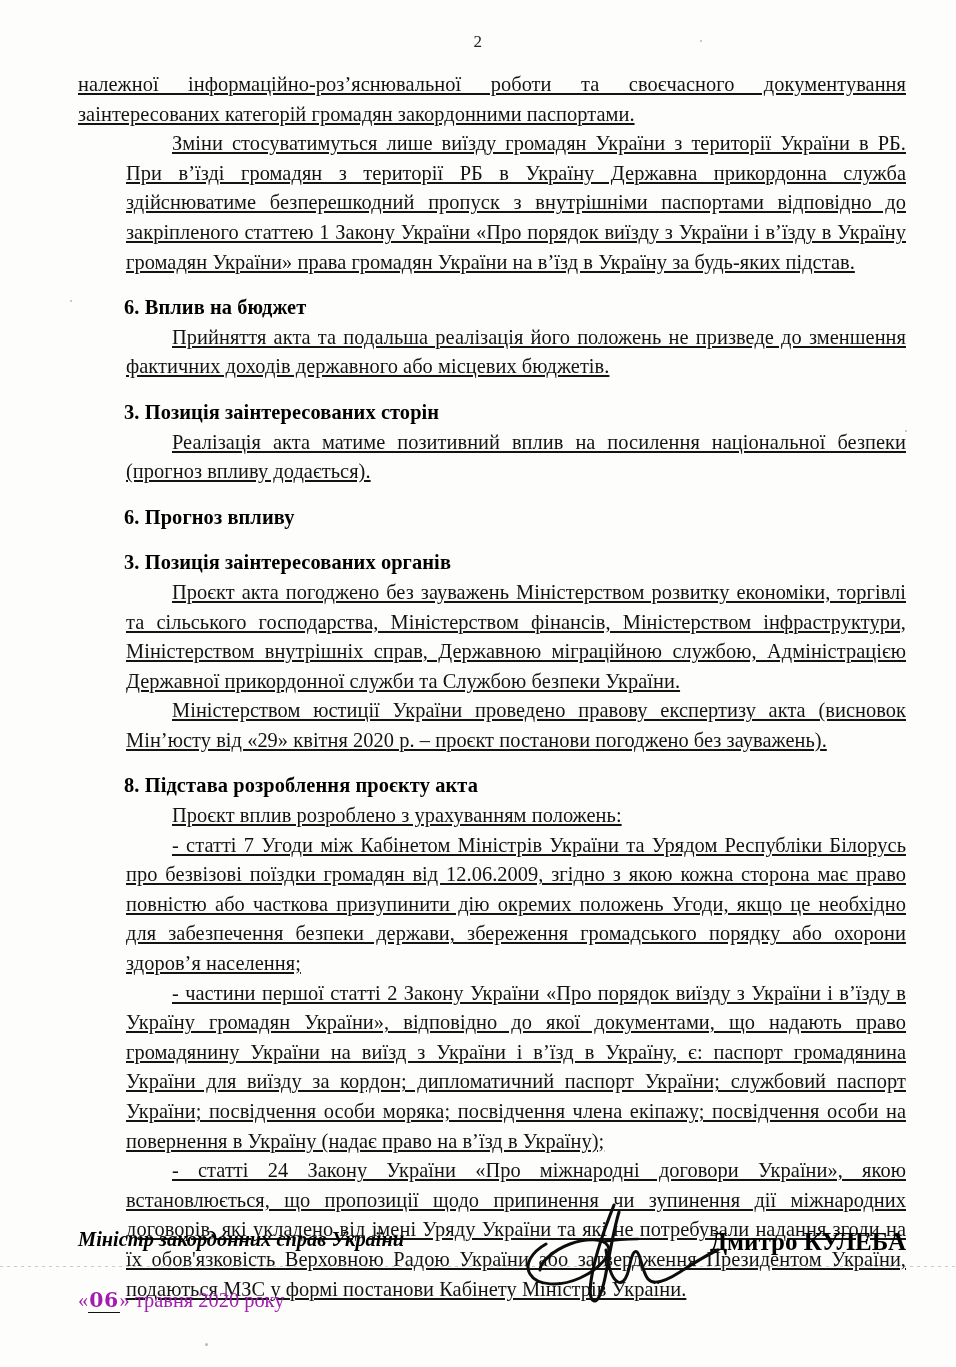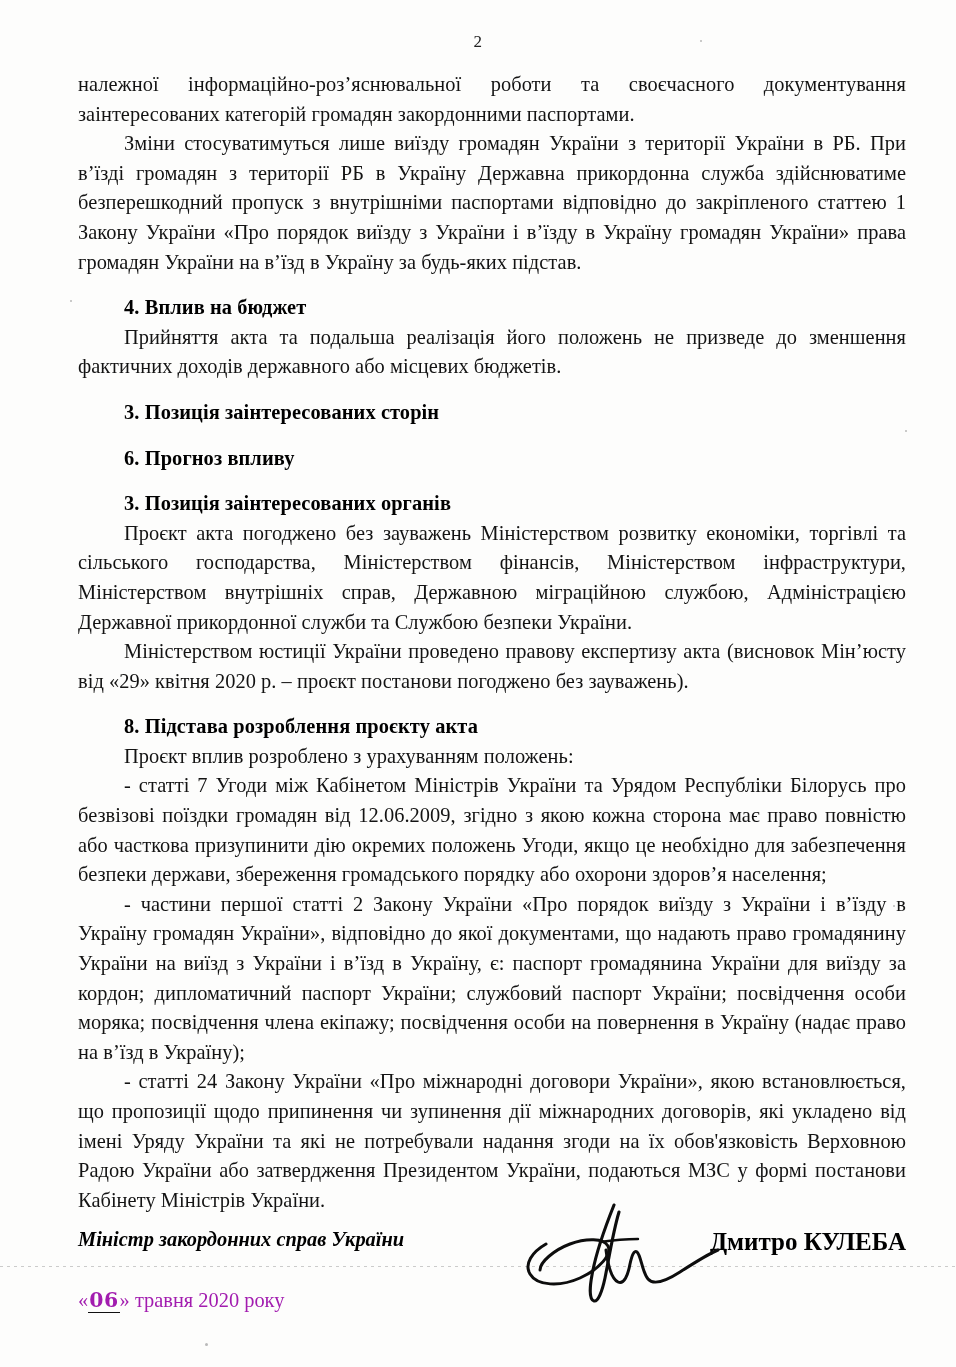--- a/index.html
+++ b/index.html
@@ -52,24 +52,26 @@
   }
 
   p.body {
     margin: 0;
     font-size: 20.4px;
     line-height: 29.6px;
     text-align: justify;
     text-justify: inter-word;
     color: #131313;
     letter-spacing: 0.05px;
+    text-decoration: underline;
   }
 
   p.body.indent {
     text-indent: 46px;
+    margin-left: 48px;
   }
 
   h2.heading {
     margin: 0;
     font-size: 20.4px;
     line-height: 29.6px;
     font-weight: bold;
     text-align: left;
     text-indent: 46px;
     color: #000000;
@@ -161,26 +163,27 @@
   <div class="page-number">2</div>
 
   <div class="content">
 
     <p class="body">належної інформаційно-роз’яснювальної роботи та своєчасного документування заінтересованих категорій громадян закордонними паспортами.</p>
 
     <p class="body indent">Зміни стосуватимуться лише виїзду громадян України з території України в РБ. При в’їзді громадян з території РБ в Україну Державна прикордонна служба здійснюватиме безперешкодний пропуск з внутрішніми паспортами відповідно до закріпленого статтею 1 Закону України «Про порядок виїзду з України і в’їзду в Україну громадян України» права громадян України на в’їзд в Україну за будь-яких підстав.</p>
 
     <div class="gap-md"></div>
 
-    <h2 class="heading">4. Вплив на бюджет</h2>
+    <h2 class="heading">6. Вплив на бюджет</h2>
     <p class="body indent">Прийняття акта та подальша реалізація його положень не призведе до зменшення фактичних доходів державного або місцевих бюджетів.</p>
 
     <div class="gap-md"></div>
 
     <h2 class="heading">3. Позиція заінтересованих сторін</h2>
+    <p class="body indent">Реалізація акта матиме позитивний вплив на посилення національної безпеки (прогноз впливу додається).</p>
 
     <div class="gap-md"></div>
 
     <h2 class="heading">6. Прогноз впливу</h2>
 
     <div class="gap-md"></div>
 
     <h2 class="heading">3. Позиція заінтересованих органів</h2>
     <p class="body indent">Проєкт акта погоджено без зауважень Міністерством розвитку економіки, торгівлі та сільського господарства, Міністерством фінансів, Міністерством інфраструктури, Міністерством внутрішніх справ, Державною міграційною службою, Адміністрацією Державної прикордонної служби та Службою безпеки України.</p>
     <p class="body indent">Міністерством юстиції України проведено правову експертизу акта (висновок Мін’юсту від «29» квітня 2020 р. – проєкт постанови погоджено без зауважень).</p>

